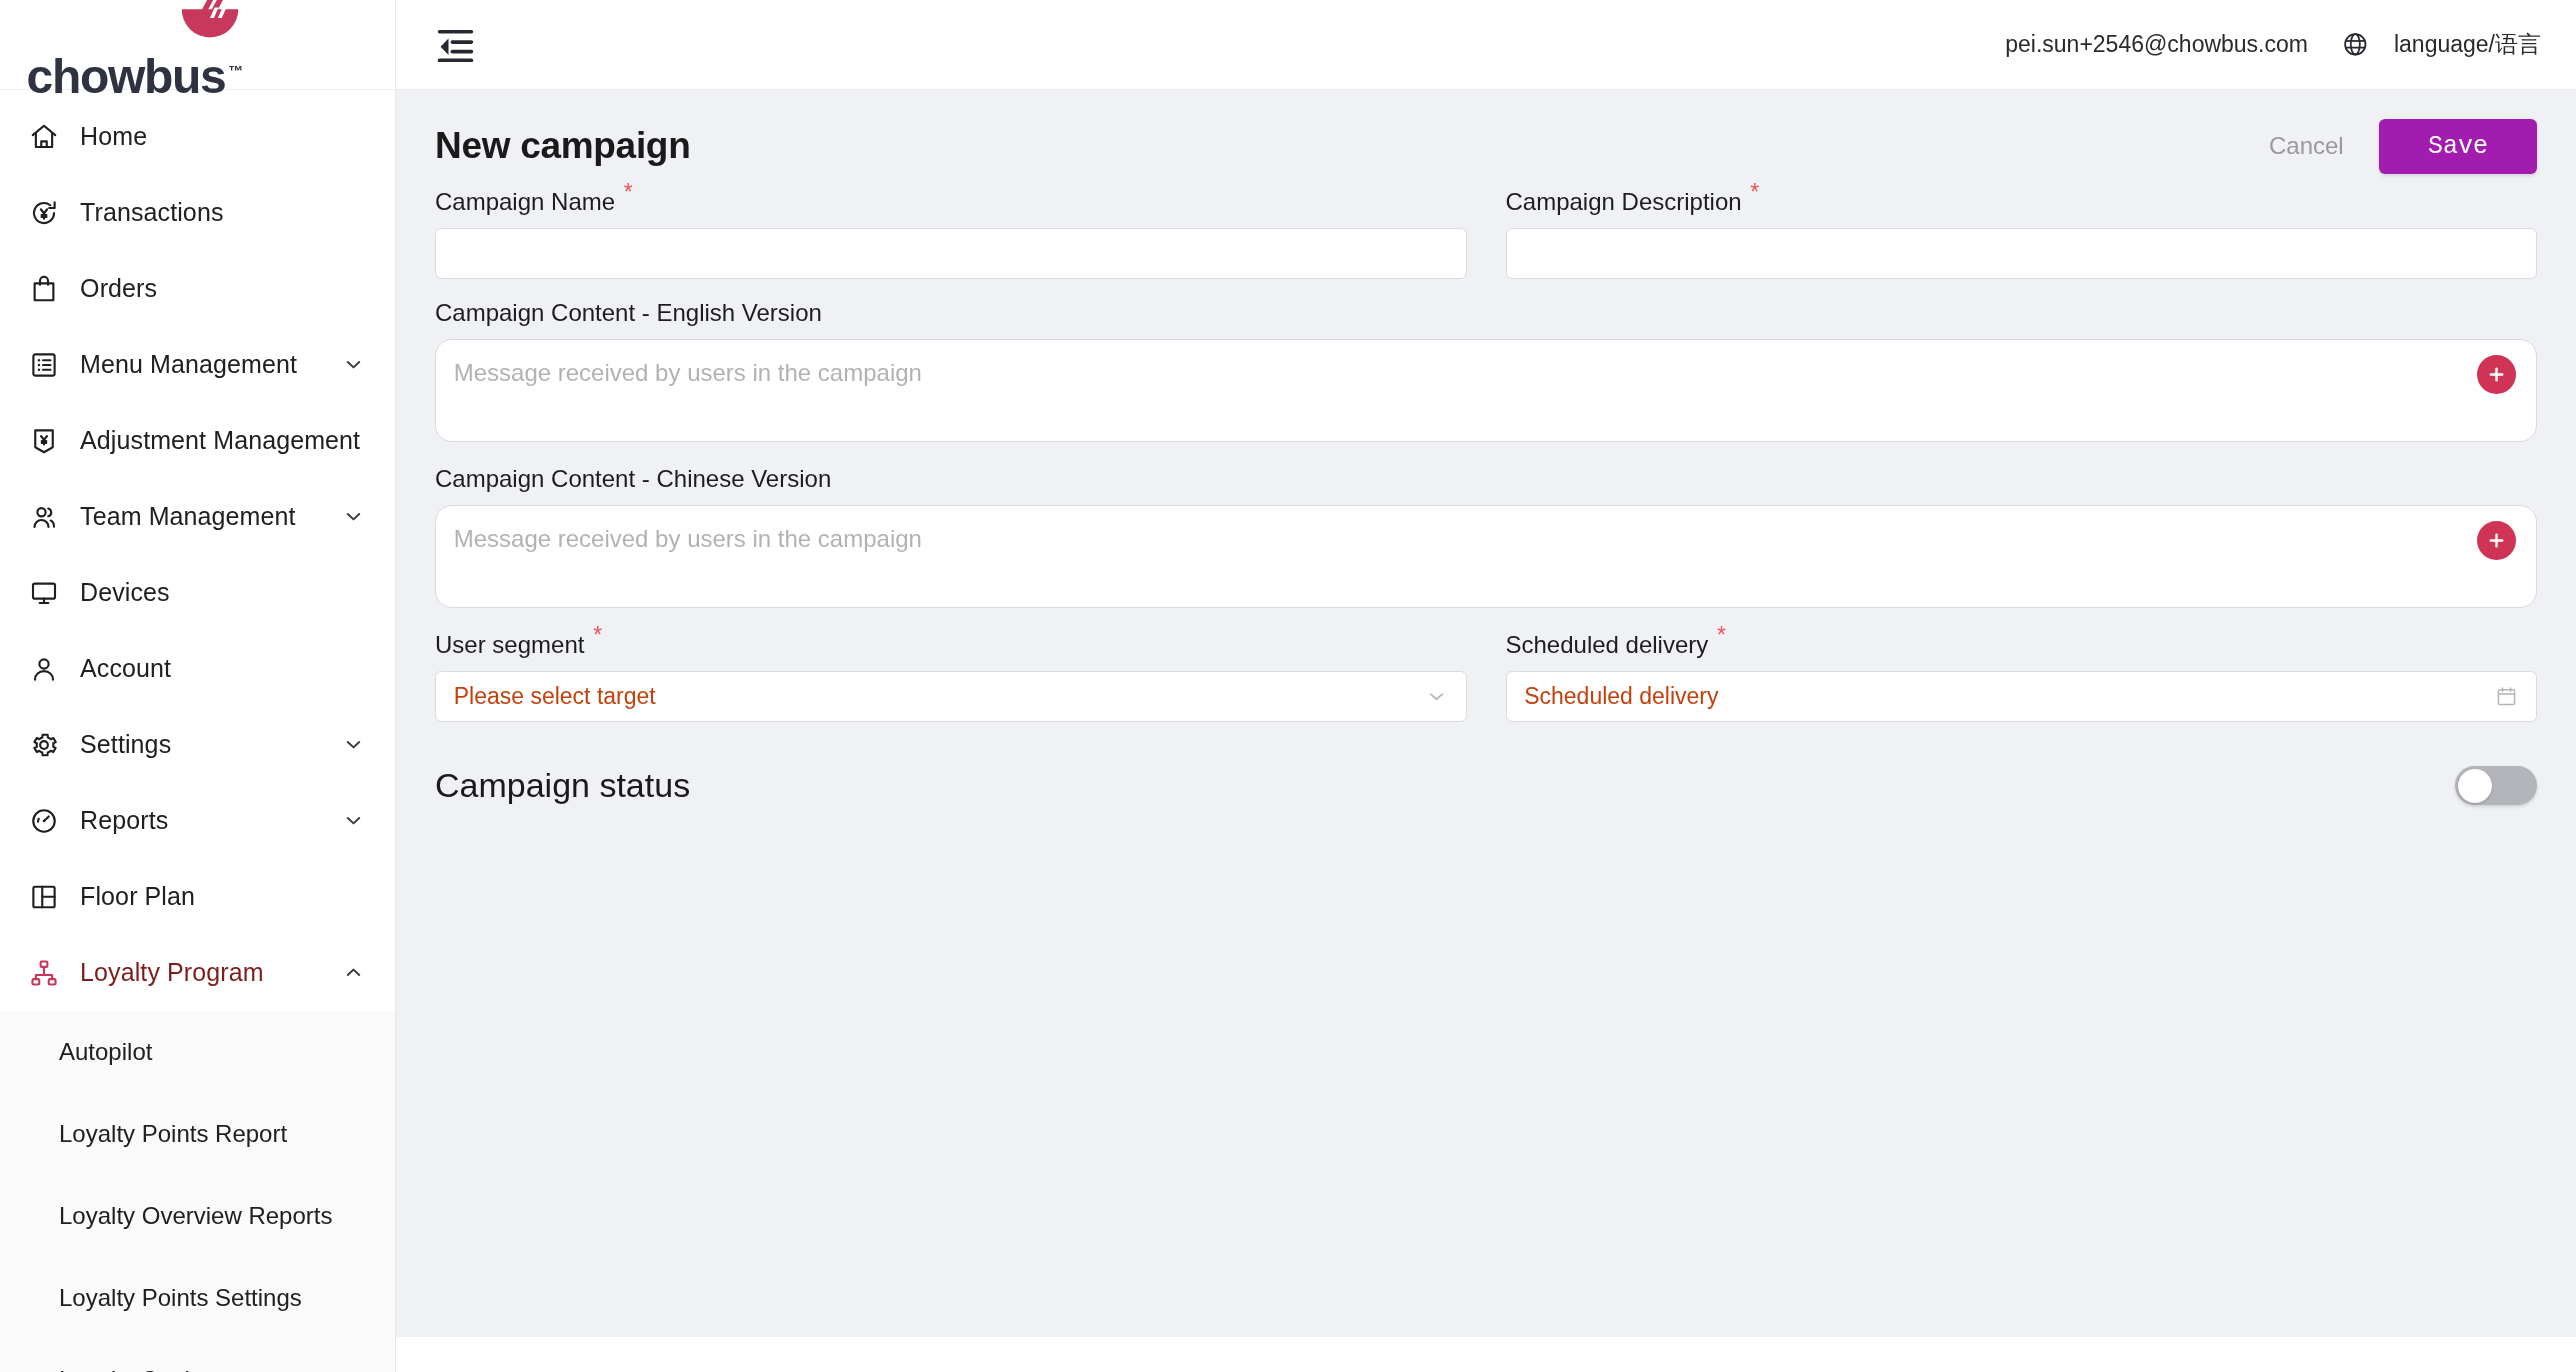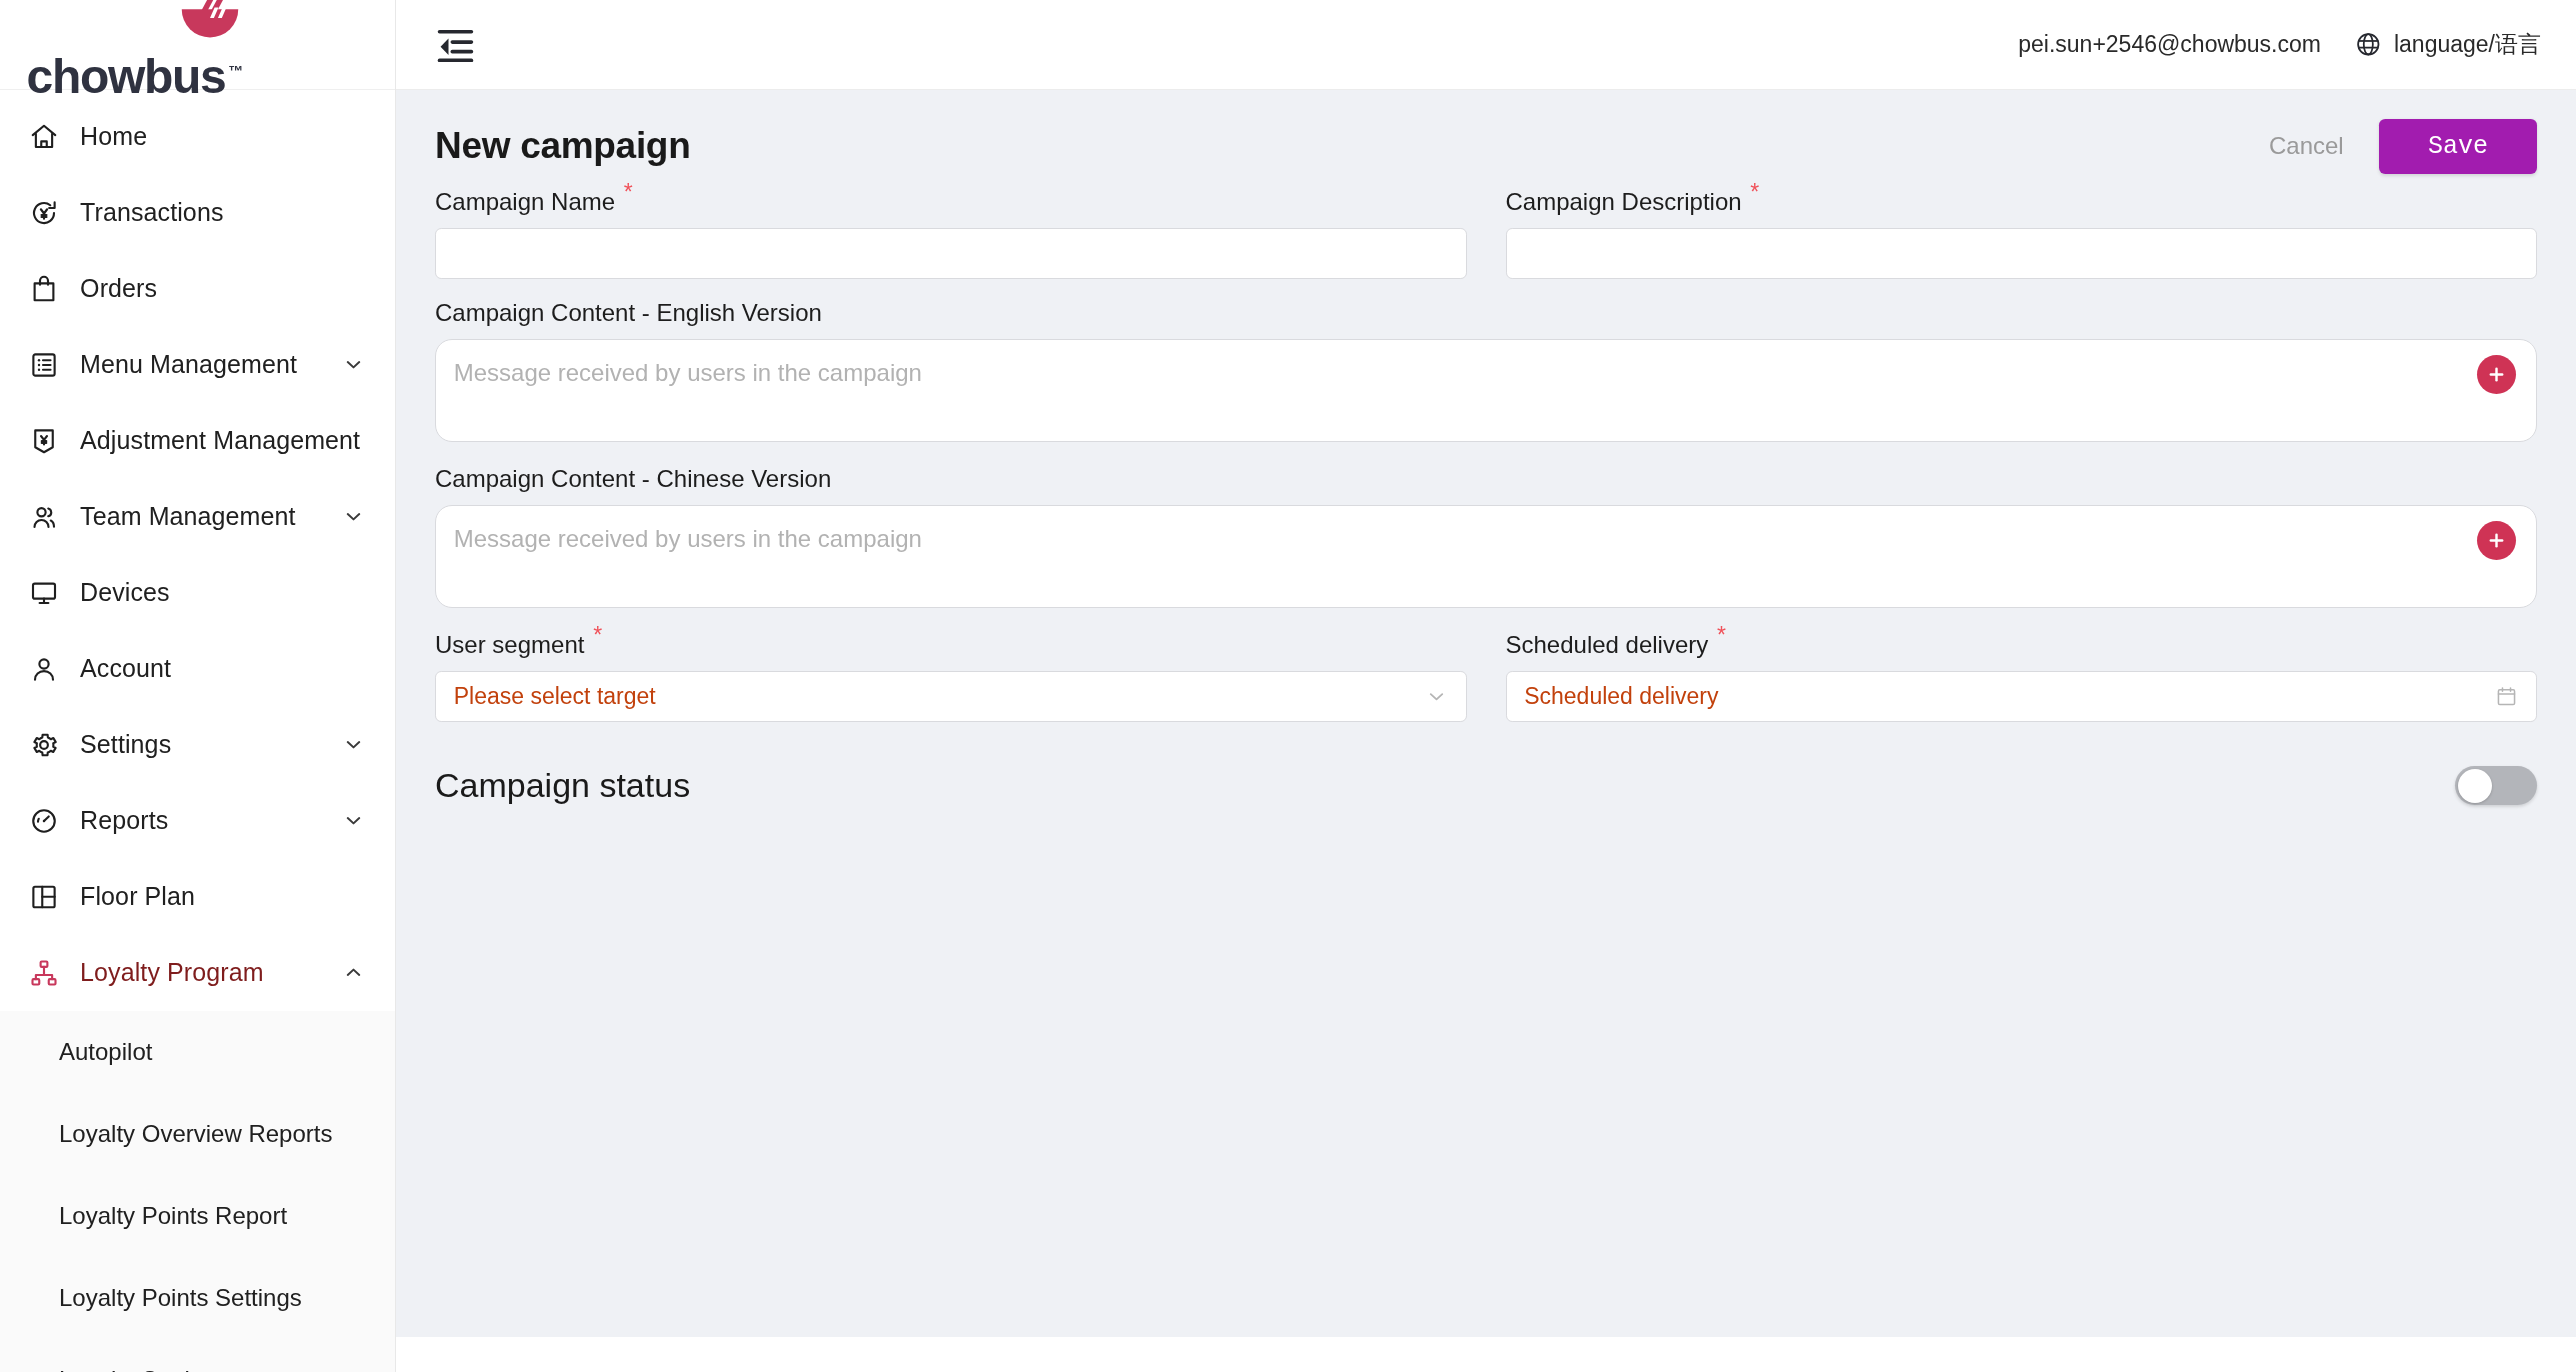--- a/index.html
+++ b/index.html
@@ -74,21 +74,21 @@
     height: 90px; background: #ffffff;
     border-bottom: 0.9px solid #ececec;
     display: flex; align-items: center;
     padding: 0 35px 0 39px;
     flex: 0 0 90px;
   }
   .collapse-btn { width: 41px; height: 35px; cursor: pointer; display:flex; align-items:center; }
   .topbar-spacer { flex: 1 1 auto; }
   .user-email { font-size: 23px; color: #2a2a2a; margin-right: 34px; white-space: nowrap; }
   .lang { display: flex; align-items: center; gap: 12.4px; cursor: pointer; }
-  .lang-label { font-size: 23px; color: #2a2a2a; white-space: nowrap; }
+  .lang-label { font-size: 23px; color: #2a2a2a; white-space: nowrap; margin-left: 13px; }
 
   .content {
     flex: 1 1 auto; background: #eff1f5;
     padding: 0 39px 0 39px;
     overflow: hidden;
   }
 
   .page-head {
     display: flex; align-items: center;
     padding-top: 30px; height: 82px;
@@ -363,22 +363,22 @@
         <span class="nav-label">Loyalty Program</span>
         <span class="chev">
           <svg viewBox="0 0 24 24" width="23" height="23" fill="none" stroke="#3a3a3a" stroke-width="2.1" stroke-linecap="round" stroke-linejoin="round">
               <path d="M6 14.5l6-5.5 6 5.5"></path>
             </svg>
         </span>
       </div>
 
       <div class="submenu">
         <div class="sub-item">Autopilot</div>
+        <div class="sub-item">Loyalty Points Report</div>
         <div class="sub-item">Loyalty Overview Reports</div>
-        <div class="sub-item">Loyalty Points Report</div>
         <div class="sub-item">Loyalty Points Settings</div>
         <div class="sub-item">Loyalty Settings</div>
       </div>
 
     </nav>
   </aside>
 
   <div class="main">
 
     <header class="topbar">

